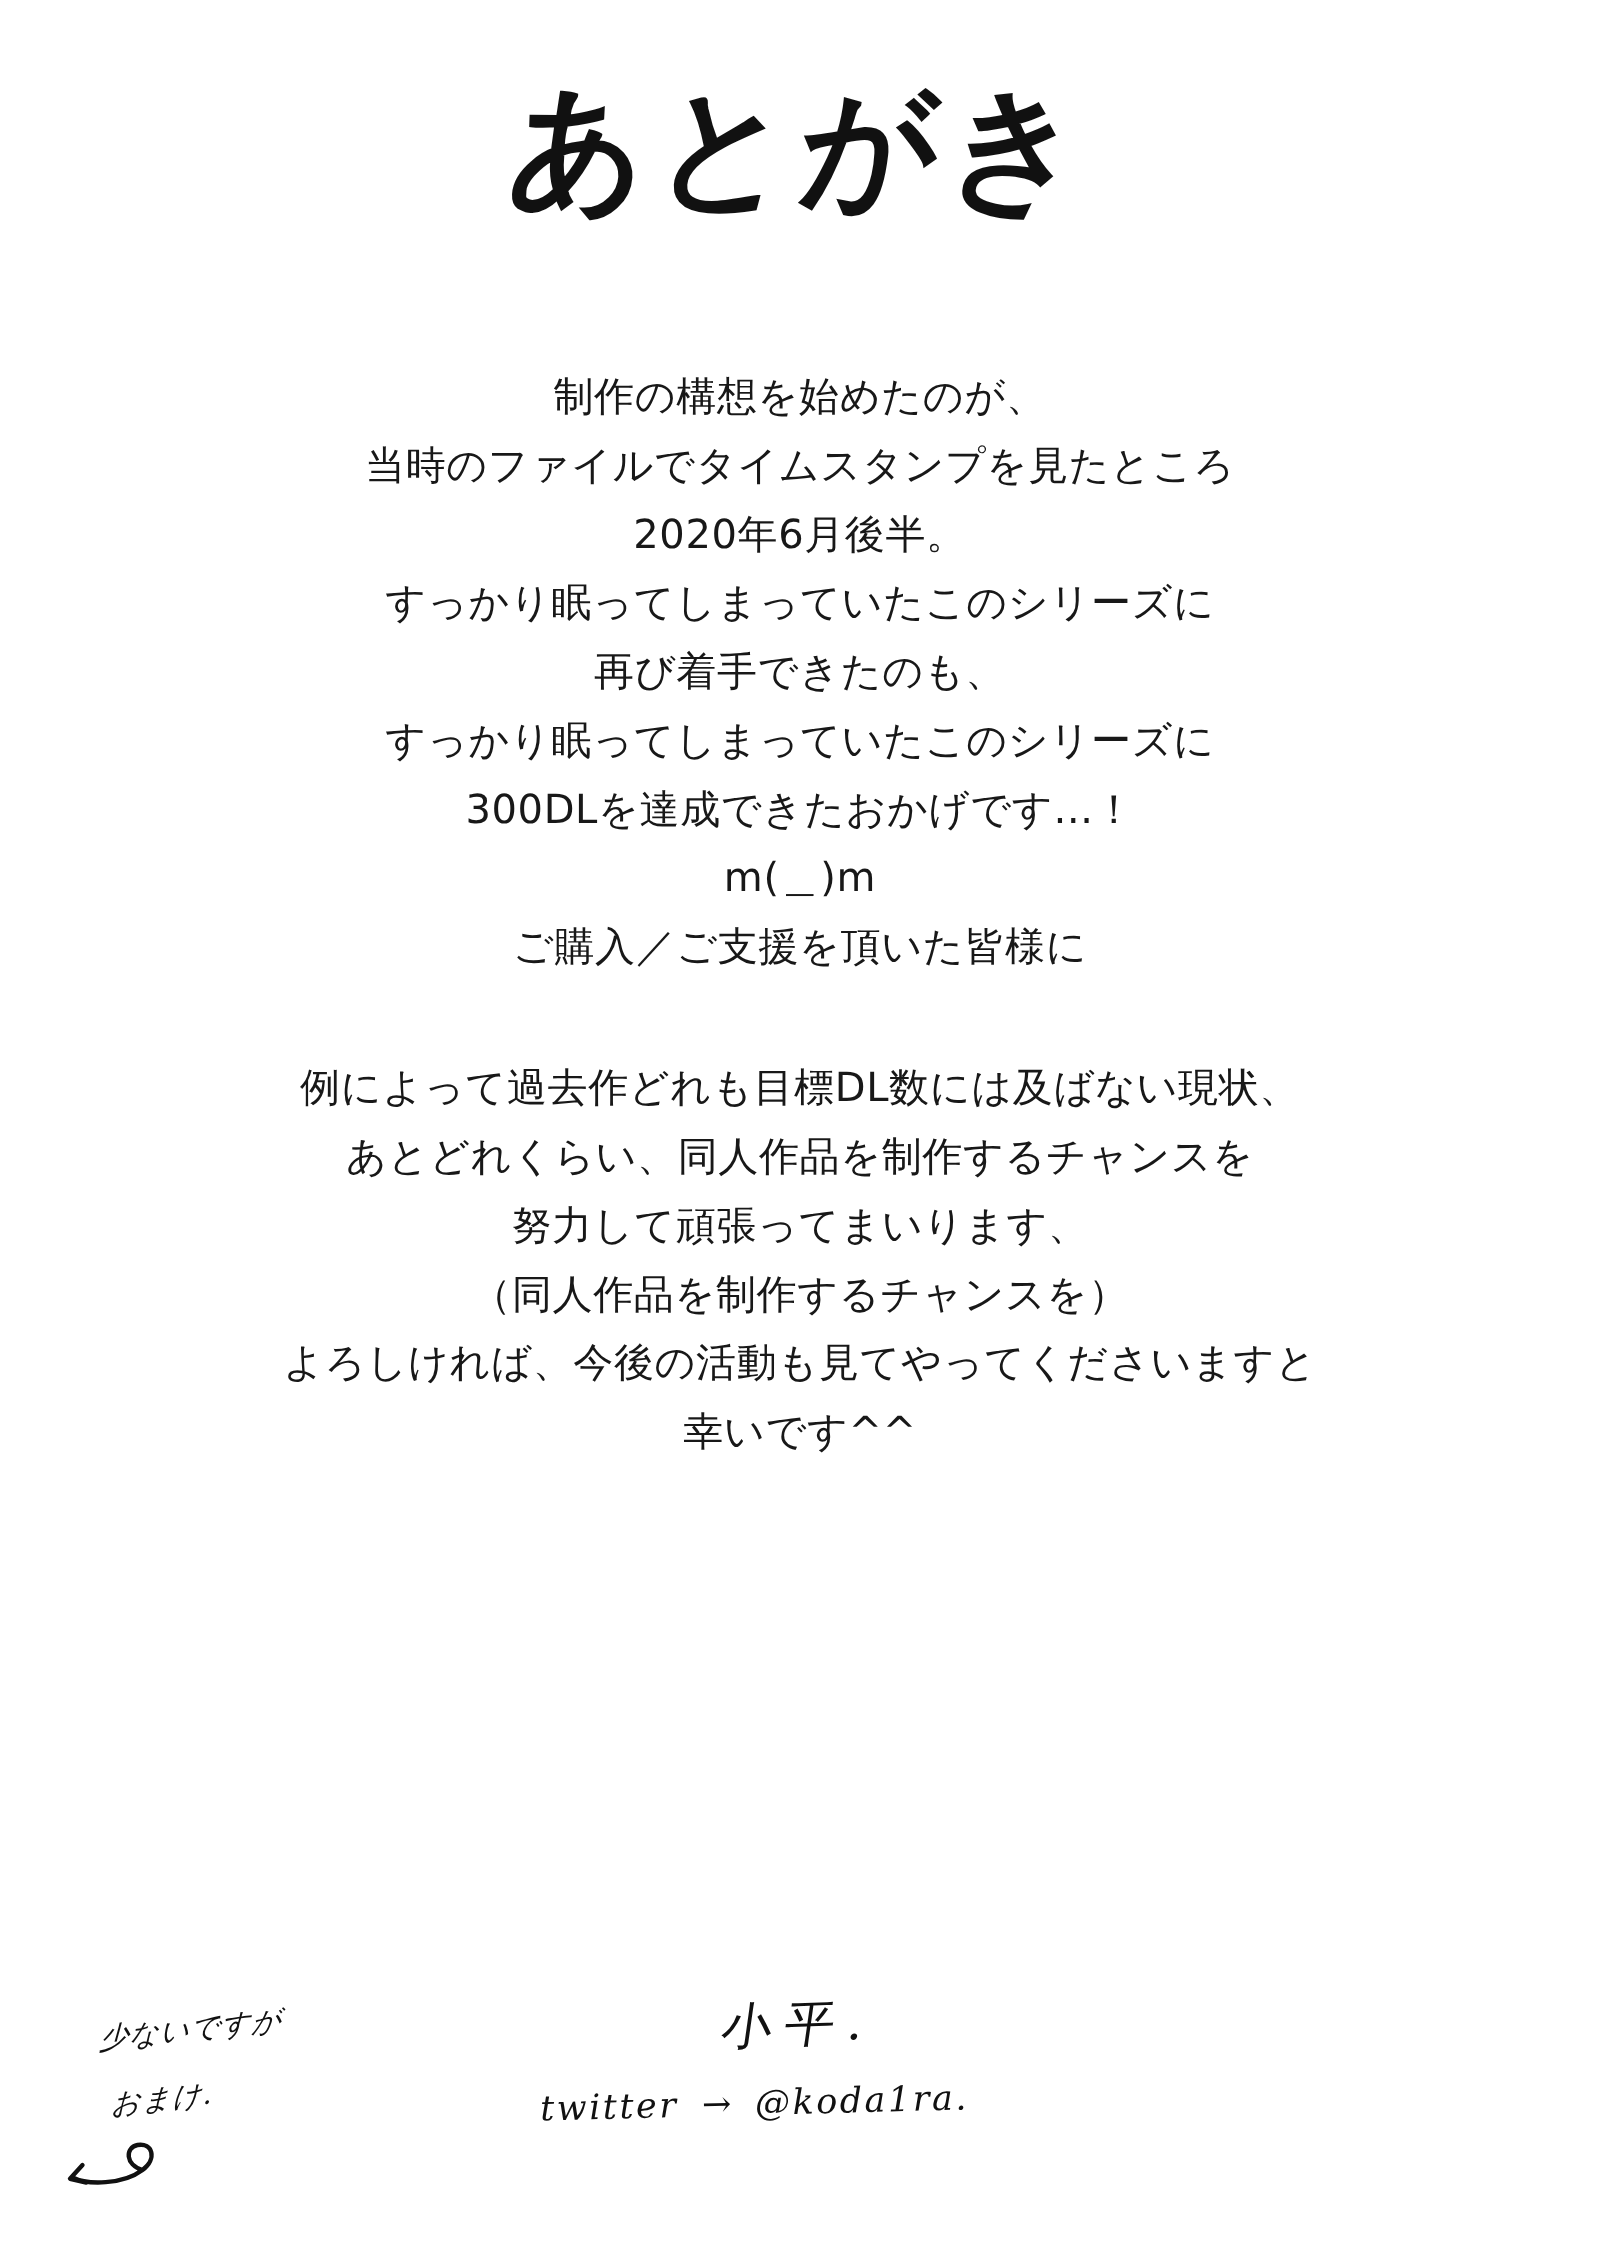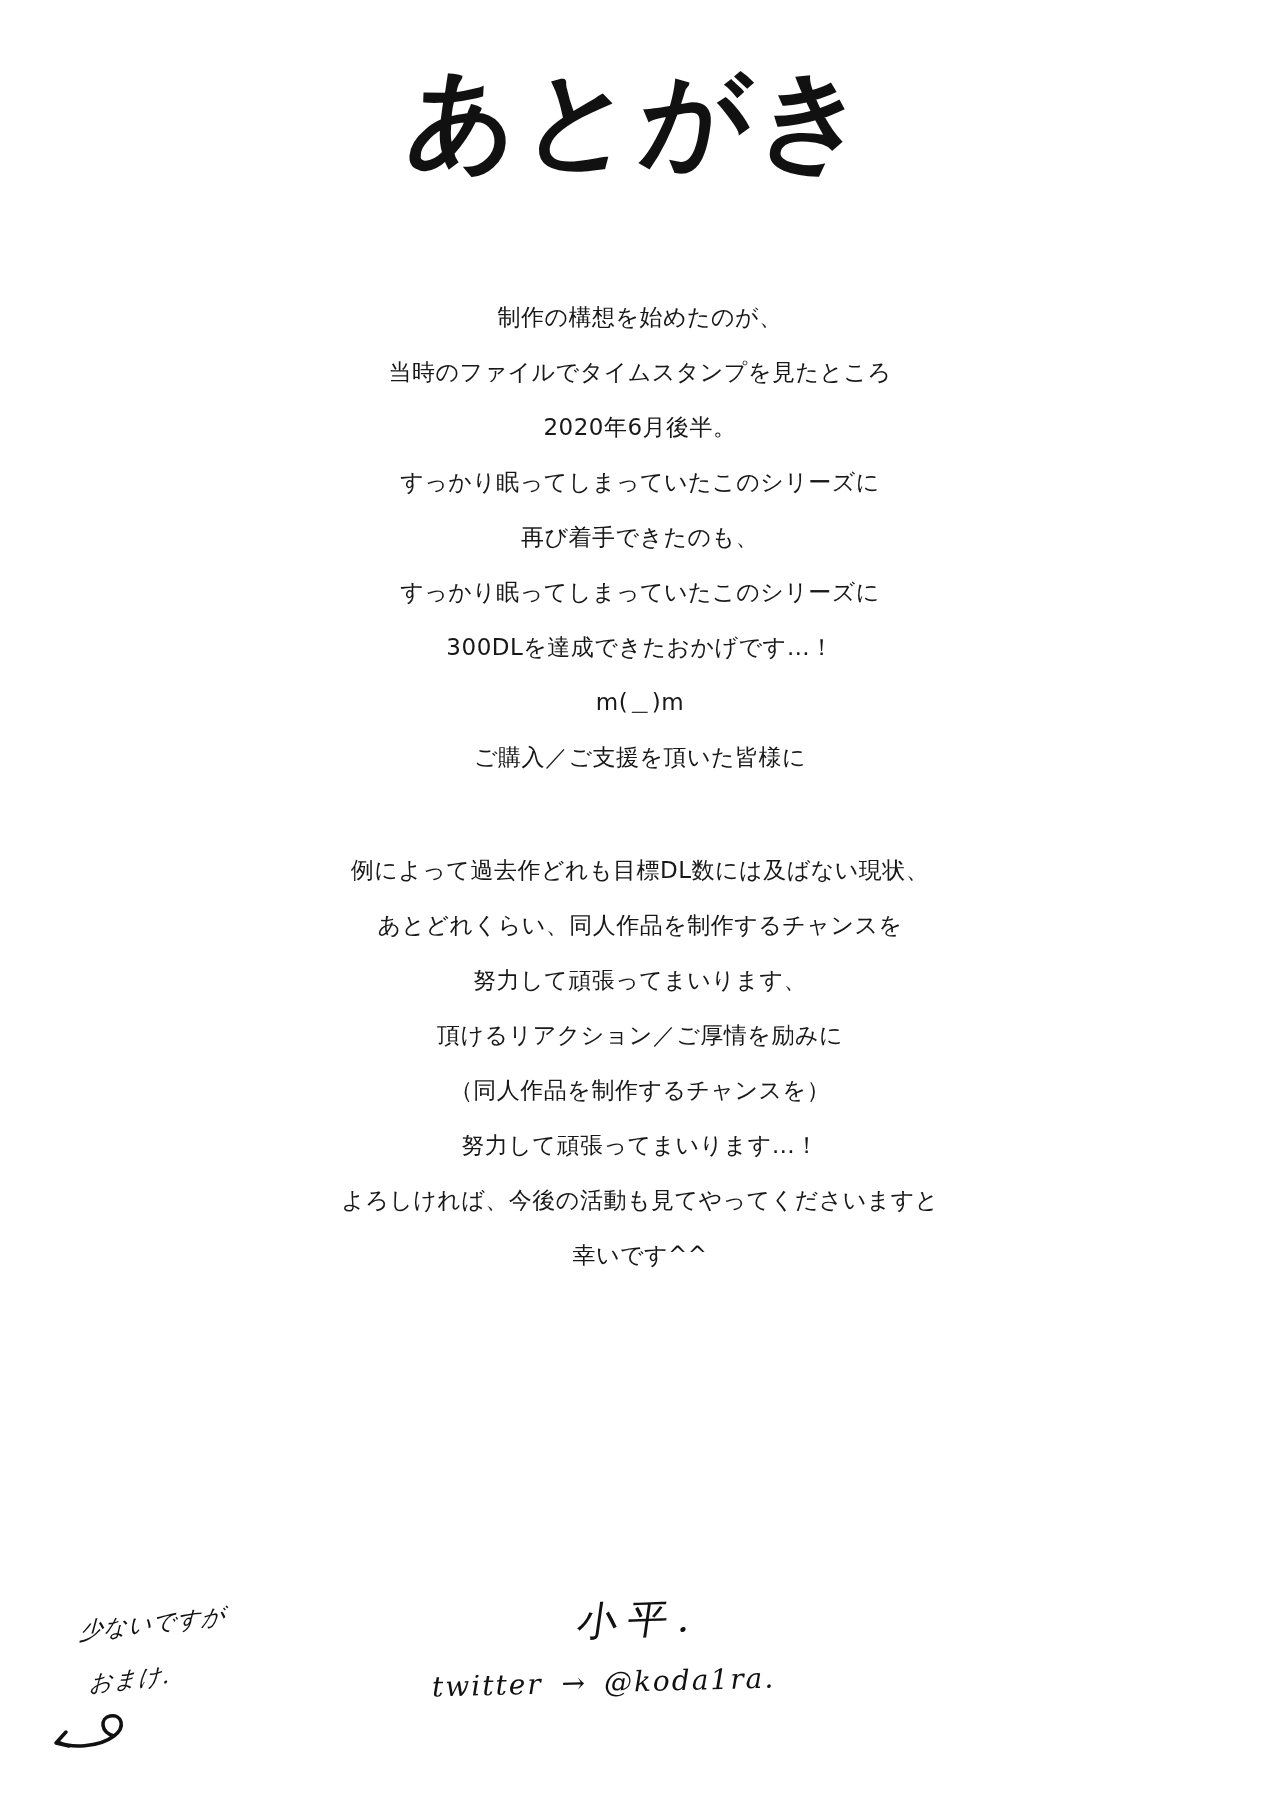--- a/index.html
+++ b/index.html
@@ -51,21 +51,21 @@
   }
   .para {
     margin: 0 auto;
     width: 1000px;
   }
   .para + .para {
     margin-top: 58px;
   }
   .line {
     font-family: "DejaVu Sans", sans-serif;
-    font-size: 23px;
+    font-size: 32px;
     line-height: 55px;
     letter-spacing: 0.5px;
     color: #181818;
     white-space: nowrap;
   }
 
   
   .sig-area {
     position: absolute;
     left: 0;
@@ -156,23 +156,21 @@
       <div class="line">すっかり眠ってしまっていたこのシリーズに</div>
       <div class="line">300DLを達成できたおかげです…！</div>
       <div class="line">m(＿)m</div>
       <div class="line">ご購入／ご支援を頂いた皆様に</div>
     </div>
 
     <div class="para">
       <div class="line">例によって過去作どれも目標DL数には及ばない現状、</div>
       <div class="line">あとどれくらい、同人作品を制作するチャンスを</div>
       <div class="line">努力して頑張ってまいります、</div>
-      <div class="line">頂けるリアクション／ご厚情を励みに</div>
       <div class="line">（同人作品を制作するチャンスを）</div>
-      <div class="line">努力して頑張ってまいります…！</div>
       <div class="line">よろしければ、今後の活動も見てやってくださいますと</div>
       <div class="line">幸いです^^</div>
     </div>
 
   </div>
 
   <div class="sig-area">
 
     <div class="note-left hand">
       <span class="hand-l1">少ないですが</span>

